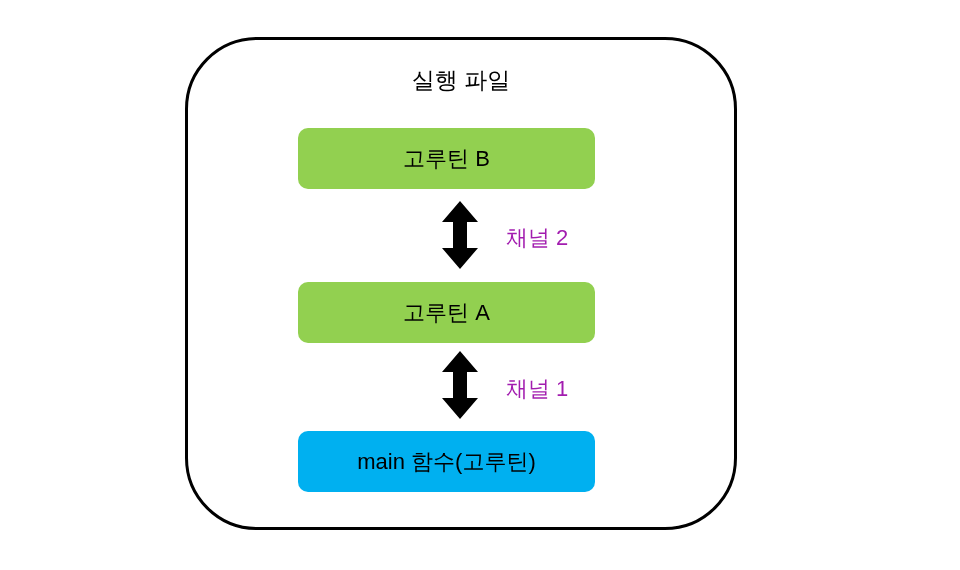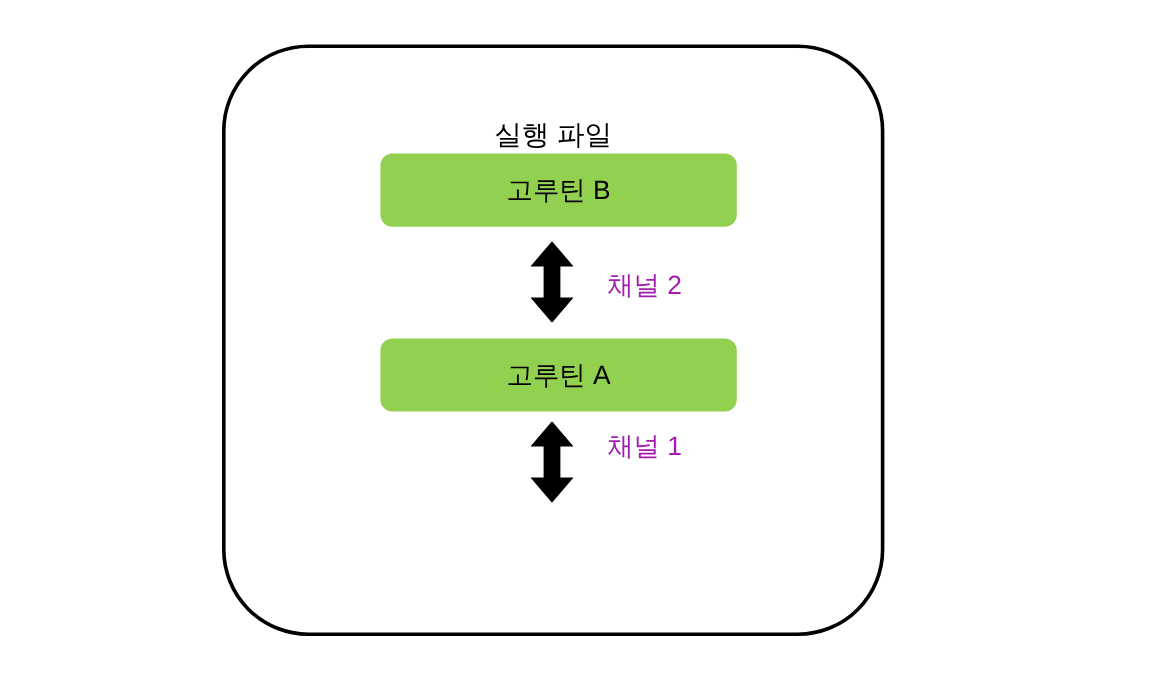--- a/index.html
+++ b/index.html
@@ -28,25 +28,24 @@
   }
   .diagram-title {
     position: absolute;
     left: 185px;
     top: 66px;
     width: 552px;
     text-align: center;
     font-size: 23px;
     line-height: 28px;
     color: #000000;
-    margin-top: 32px;
   }
   .node {
     position: absolute;
-    left: 317px;
+    left: 298px;
     width: 297px;
     height: 61px;
     border-radius: 10px;
     display: flex;
     align-items: center;
     justify-content: center;
     font-size: 22px;
     color: #000000;
   }
   .node-green { background: #92D050; }
@@ -64,21 +63,21 @@
   .arrow-2 { top: 351px; }
   .channel-label {
     position: absolute;
     left: 506px;
     font-size: 22px;
     line-height: 24px;
     color: #a21caf;
     white-space: nowrap;
   }
   .channel-label-2 { top: 226px; }
-  .channel-label-1 { top: 360px; }
+  .channel-label-1 { top: 377px; }
 </style>
 </head>
 <body>
 
 <div class="canvas">
 
   <div class="outer-container"></div>
 
   <div class="diagram-title">실행 파일</div>
 
@@ -95,14 +94,17 @@
   <div class="node node-green node-a">
     <span>고루틴 A</span>
   </div>
 
   <svg class="arrow arrow-2" viewBox="0 0 36 68" aria-hidden="true">
     <path d="M18 0 L36 21 L25 21 L25 47 L36 47 L18 68 L0 47 L11 47 L11 21 L0 21 Z" fill="#000000"></path>
   </svg>
 
   <div class="channel-label channel-label-1">채널 1</div>
 
+  <div class="node node-blue node-main">
+    <span>main 함수(고루틴)</span>
+  </div>
 
 </div>
 
 </body></html>

